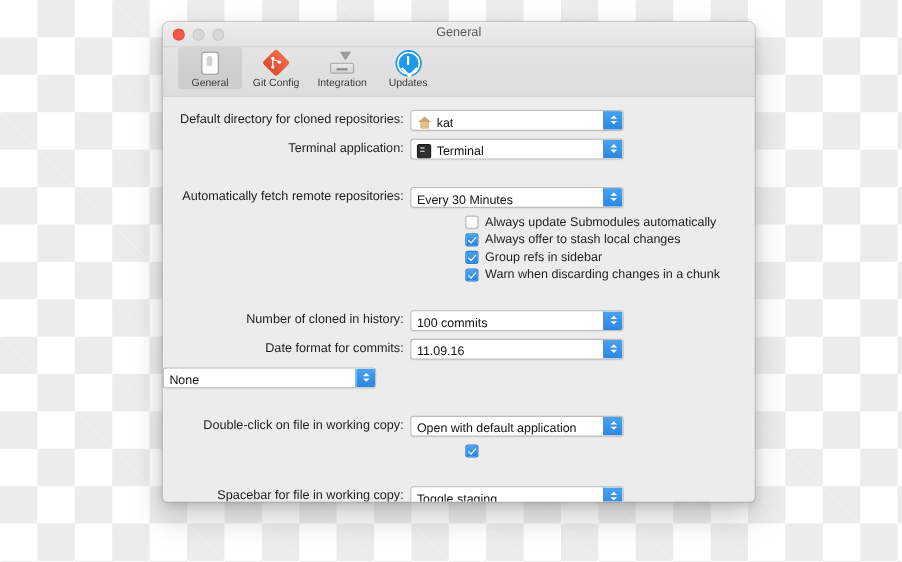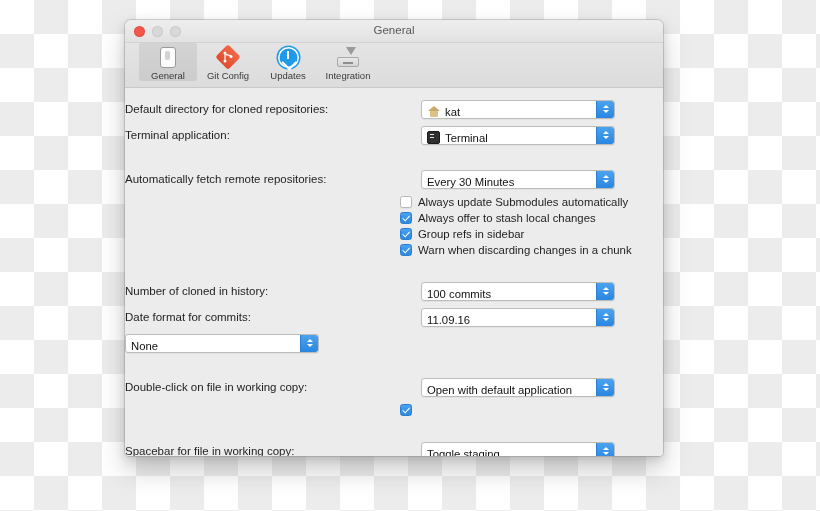--- a/index.html
+++ b/index.html
@@ -14,21 +14,21 @@
       linear-gradient(45deg, #ececec 25%, transparent 25%, transparent 75%, #ececec 75%, #ececec),
       linear-gradient(45deg, #ececec 25%, transparent 25%, transparent 75%, #ececec 75%, #ececec);
     background-size: 68px 68px;
     background-position: 0 0, 34px 34px;
     position: relative;
   }
 
   
   #window {
     position: absolute;
-    left: 125px; top: 20px;
+    left: 148px; top: 20px;
     width: 538px; height: 436px;
     background: #ececec;
     border-radius: 6px 6px 4px 4px;
     box-shadow: 0 14px 26px rgba(120,120,120,0.38),
                 0 3px 8px rgba(130,130,130,0.30),
                 0 0 0 1px rgba(160,160,160,0.45);
     overflow: hidden;
     display: flex;
     flex-direction: column;
   }
@@ -177,21 +177,22 @@
     position: relative;
     padding-top: 10px;
   }
   .row {
     display: flex;
     align-items: center;
     height: 22px;
     margin-bottom: 0;
   }
   .row .label {
-    width: 296px;
+    width: 225px;
+    text-align: right;
     padding-right: 6px;
     font-size: 11.5px;
     color: #1e1e1e;
     white-space: nowrap;
     box-sizing: border-box;
   }
   .spacer-md { height: 22px; }
   .spacer-xs { height: 4px; }
 
   
@@ -349,35 +350,35 @@
               <path d="M4.8 4.6 Q9 5 9.2 6" stroke="#fff" stroke-width="1.1" fill="none"></path>
             </svg>
           </span>
         </div>
       </div>
       <div class="tb-label">Git Config</div>
     </div>
 
     <div class="tb-item">
       <div class="tb-icon">
-        <div class="ic-updates"></div>
-      </div>
-      <div class="tb-label">Updates</div>
-    </div>
-
-    <div class="tb-item">
-      <div class="tb-icon">
         <div class="ic-integration">
             <div class="arrow"></div>
             <div class="tray"></div>
           </div>
       </div>
       <div class="tb-label">Integration</div>
     </div>
 
+    <div class="tb-item">
+      <div class="tb-icon">
+        <div class="ic-updates"></div>
+      </div>
+      <div class="tb-label">Updates</div>
+    </div>
+
   </div>
 
   <div id="content">
 
     <div class="row">
       <div class="label">Default directory for cloned repositories:</div>
       <div class="popup">
         <div class="pi pi-home"></div>
         <div class="val">kat</div>
         <div class="stepper">

